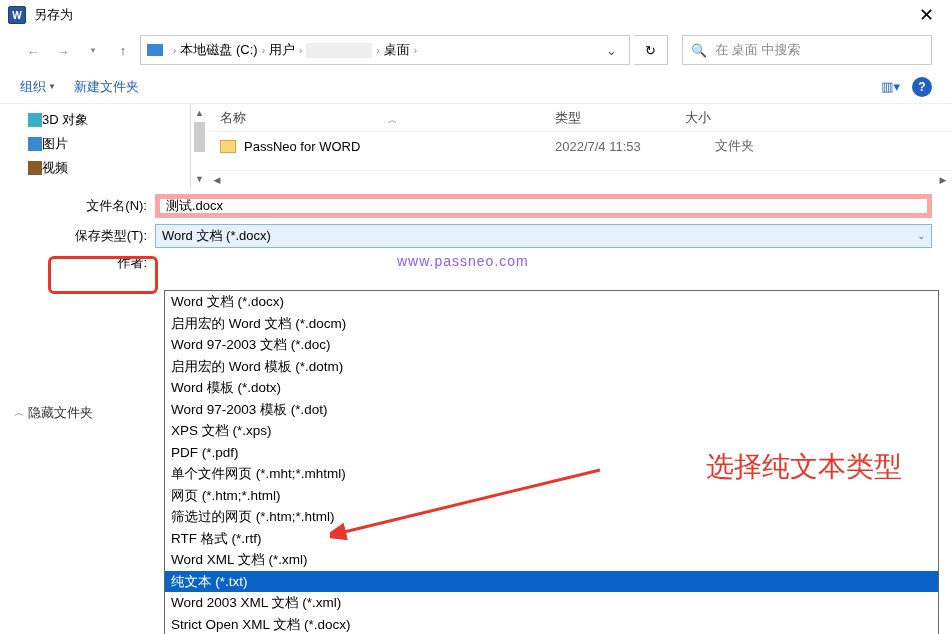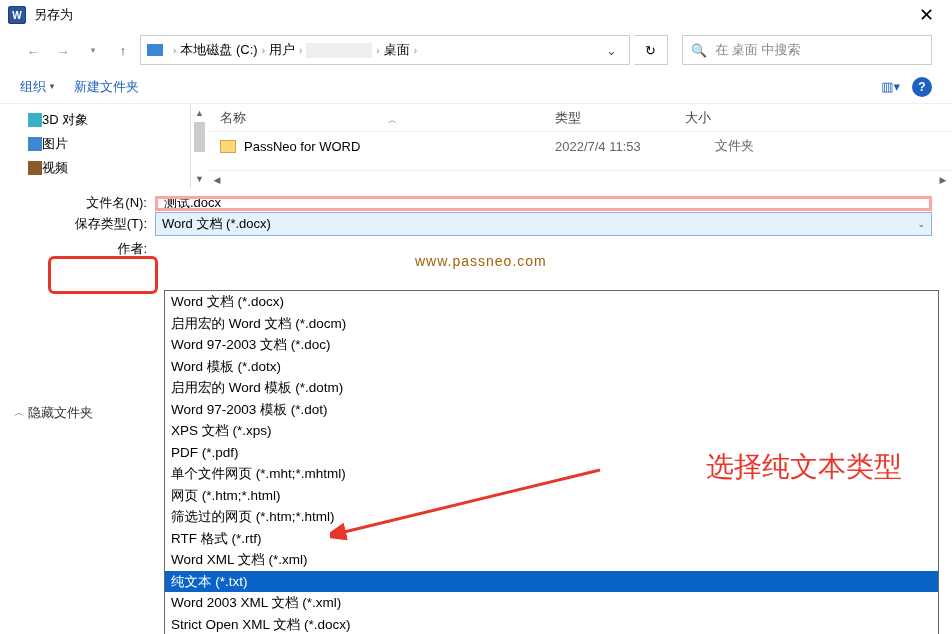--- a/index.html
+++ b/index.html
@@ -42,34 +42,34 @@
 .hdr-size{flex:1}
 .sort-up{font-size:9px;color:#666;margin-left:120px}
 .list-row{height:28px;display:flex;align-items:center;padding:0 12px}
 .folder-ico{width:16px;height:13px;background:#ffd67a;border:1px solid #d4a642;margin-right:8px}
 .row-name{flex:0 0 335px;display:flex;align-items:center}
 .row-date{flex:0 0 160px;color:#666}
 .row-type{flex:0 0 130px;color:#666}
 .hscroll-area{height:18px;display:flex;align-items:center;border-top:1px solid #eee;margin-top:auto}
 .hscroll-area .arr{width:18px;text-align:center;font-size:9px;color:#666}
 .fields{padding:6px 20px 6px 55px}
-.field-row{display:flex;align-items:center;}
+.field-row{display:flex;align-items:center;margin-bottom:6px}
 .field-label{width:100px;text-align:right;padding-right:8px}
-.field-input{flex:1;height:15px;border:3px solid #fca5a5;padding:0 6px;background:#fff}
+.field-input{flex:1;height:24px;border:5px solid #fca5a5;padding:0 6px;background:#fff}
 .combo-wrap{flex:1;position:relative}
 .combo{height:24px;border:1px solid #8ab4e8;background:#e5f1fb;padding:0 6px;display:flex;align-items:center;justify-content:space-between}
 .red-box{position:absolute;border:3px solid #e8372a;border-radius:6px;width:110px;height:38px;left:48px;top:256px}
 .dropdown{position:absolute;left:164px;top:290px;width:775px;border:1px solid #666;background:#fff;z-index:10}
 .dd-item{padding:1px 6px;font-size:13.5px;line-height:19.5px}
 .dd-item.hl{background:#0a64c8;color:#fff}
 .author-row{margin-top:4px;display:flex;align-items:center}
 .annotation{position:absolute;right:50px;top:448px;color:#e8372a;font-size:28px;font-weight:500;z-index:20}
 .arrow-svg{position:absolute;left:330px;top:465px;z-index:19}
 .hide-folders{position:absolute;left:14px;top:404px;display:flex;align-items:center;gap:4px;color:#333}
-.watermark{position:absolute;left:415px;top:253px;color:#a16207;font-size:14px;letter-spacing:1px;z-index:5}
+.watermark{position:absolute;left:397px;top:253px;color:#8b5cf6;font-size:14px;letter-spacing:1px;z-index:5}
 </style>
 </head>
 <body>
 
 <div class="title-bar">
   <div class="word-icon">W</div>
   <div class="title-text">另存为</div>
   <div class="close-x">✕</div>
 </div>
 
@@ -174,22 +174,22 @@
     <div class="field-label">作者:</div>
   </div>
 </div>
 
 <div class="red-box"></div>
 
 <div class="dropdown" id="dd">
     <div class="dd-item">Word 文档 (*.docx)</div>
     <div class="dd-item">启用宏的 Word 文档 (*.docm)</div>
     <div class="dd-item">Word 97-2003 文档 (*.doc)</div>
+    <div class="dd-item">启用宏的 Word 模板 (*.dotm)</div>
     <div class="dd-item">Word 模板 (*.dotx)</div>
-    <div class="dd-item">启用宏的 Word 模板 (*.dotm)</div>
     <div class="dd-item">Word 97-2003 模板 (*.dot)</div>
     <div class="dd-item">XPS 文档 (*.xps)</div>
     <div class="dd-item">PDF (*.pdf)</div>
     <div class="dd-item">单个文件网页 (*.mht;*.mhtml)</div>
     <div class="dd-item">网页 (*.htm;*.html)</div>
     <div class="dd-item">筛选过的网页 (*.htm;*.html)</div>
     <div class="dd-item">RTF 格式 (*.rtf)</div>
     <div class="dd-item">Word XML 文档 (*.xml)</div>
     <div class="dd-item hl">纯文本 (*.txt)</div>
     <div class="dd-item">Word 2003 XML 文档 (*.xml)</div>

